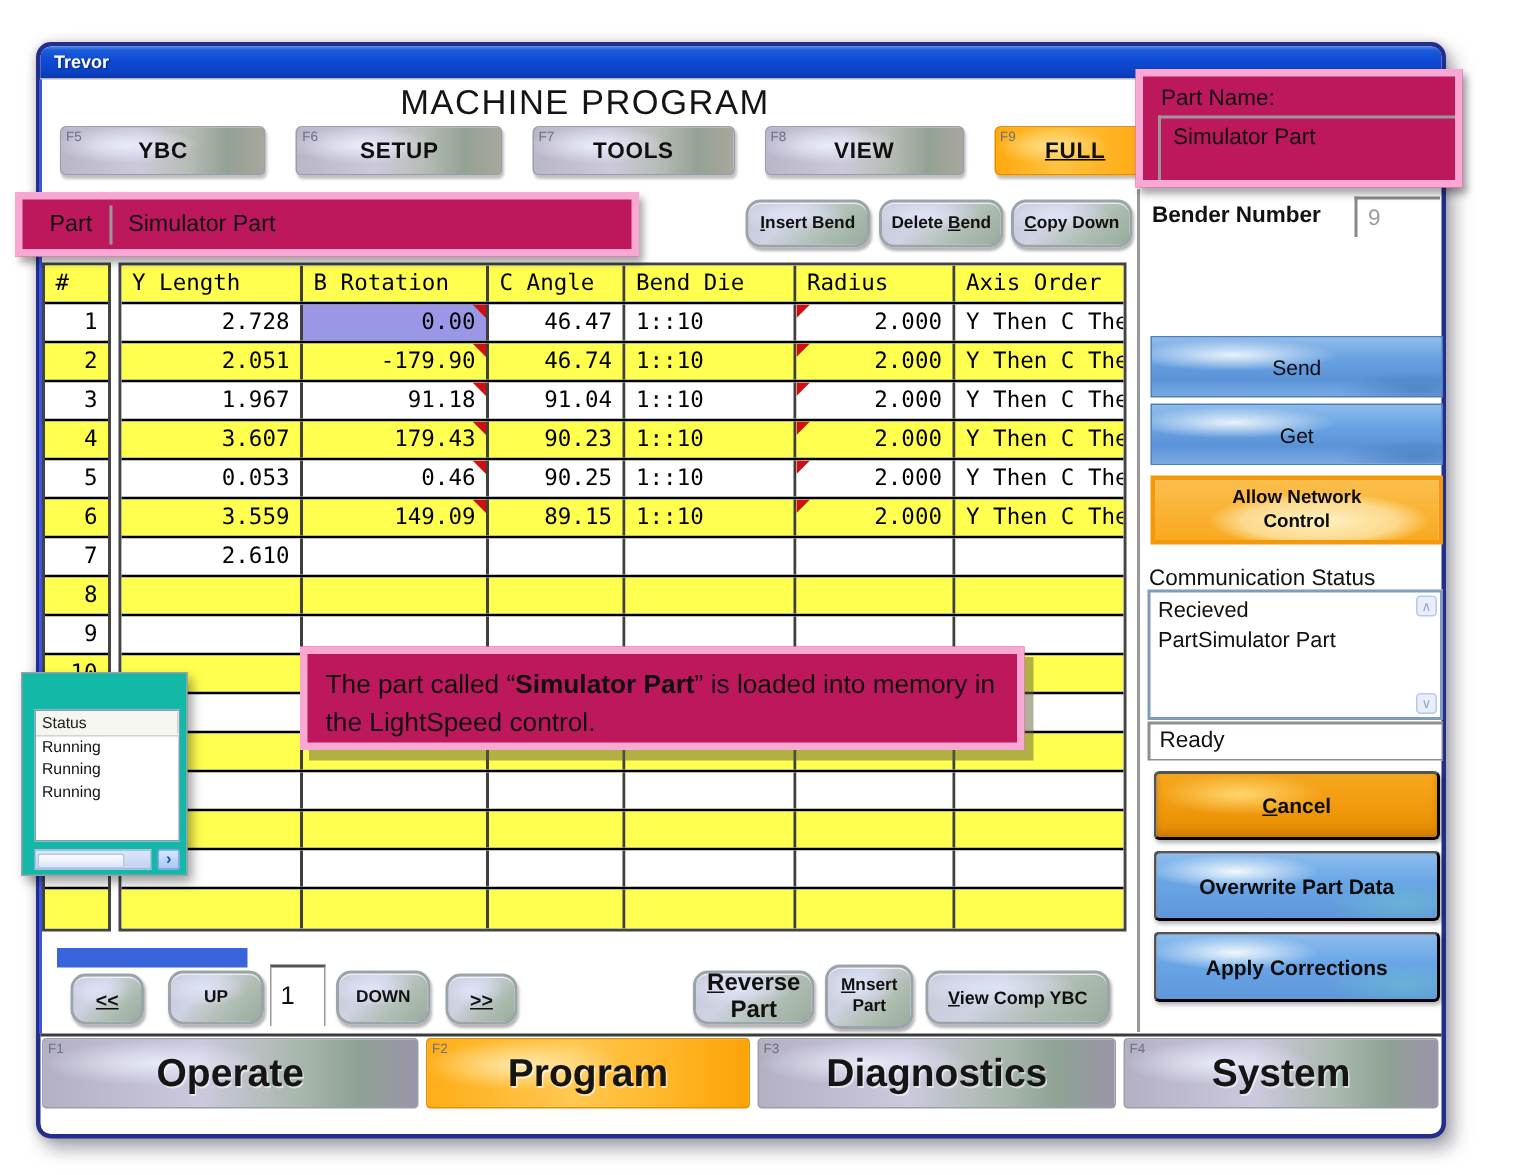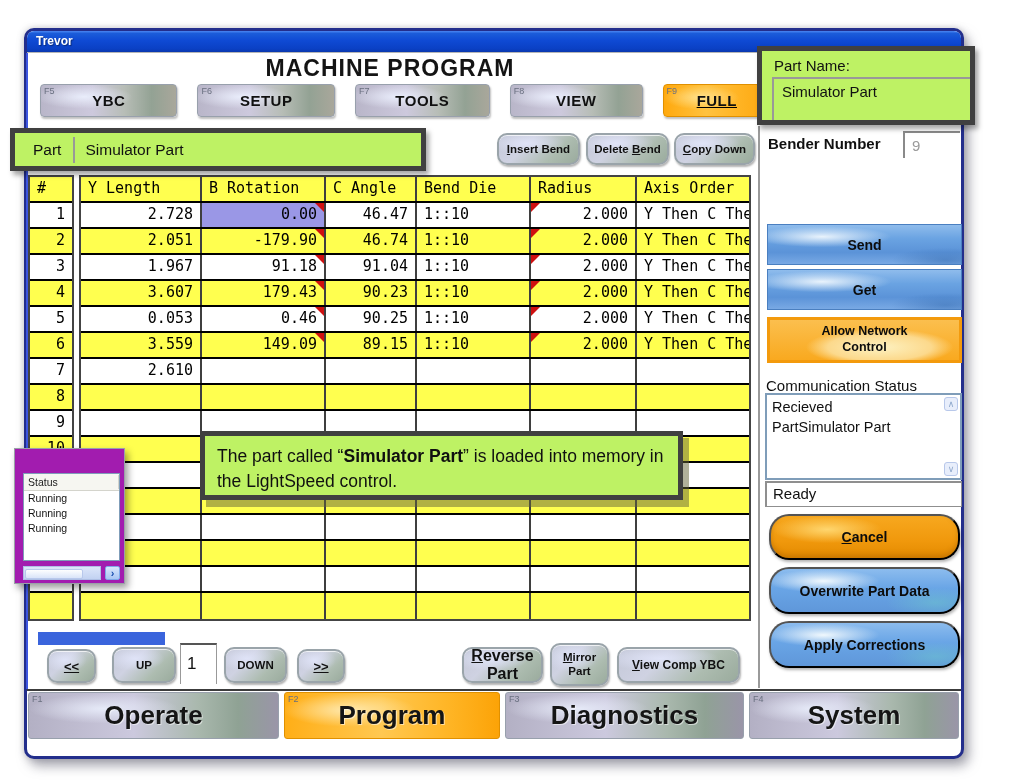--- a/index.html
+++ b/index.html
@@ -13,21 +13,21 @@
     box-shadow:5px 7px 12px rgba(110,110,125,.6), 0 0 6px rgba(150,150,160,.5); }
   .titlebar { left:27px; top:31px; width:934px; height:21px; border-radius:7px 7px 0 0;
     background:linear-gradient(180deg,#4a86f2 0%,#1b5cd9 12%,#0f4ad4 45%,#0a40c4 85%,#0a38ae 100%);
     color:#fff; font-size:12px; font-weight:bold; line-height:21px; padding-left:9px;
     text-shadow:1px 1px 1px rgba(0,0,0,.4); }
   .content-topline { left:27px; top:52px; width:934px; height:1px; background:#b6b6b6; }
   .left-blue-line { left:26px; top:53px; width:2px; height:636px; background:#3d55e0; }
   .panel-divider { left:758px; top:126px; width:2px; height:562px; background:#9a9a9a; }
 
   .app-title { left:60px; top:55px; width:660px; text-align:center; font-size:23px;
-    letter-spacing:1px; color:#141414;font-weight:bold; }
+    letter-spacing:1px; color:#141414; }
 
   
   .toptabs { left:40px; top:84px; width:731px; display:flex; gap:20px; }
   .ttab { position:relative; height:33px; border-radius:4px; border:1px solid #98a0ac;
     background:
       radial-gradient(ellipse 55% 60% at 32% 38%, #e9edfb 0%, rgba(233,237,251,0) 65%),
       linear-gradient(90deg,#b9b6c9 0%,#cdc9dd 38%,#b7bdb6 62%,#93a294 82%,#a9a79b 100%);
     box-shadow:1px 2px 2px rgba(0,0,0,.25); }
   .ttab:nth-of-type(1){width:151px}.ttab:nth-of-type(2){width:151px}
   .ttab:nth-of-type(3){width:148px}.ttab:nth-of-type(4){width:146px}
@@ -64,21 +64,21 @@
     box-shadow:inset 0 1px 0 rgba(255,255,255,.7), 1px 2px 2px rgba(0,0,0,.3);
     font-weight:bold; font-size:11.5px; color:#111; text-align:center;
     display:flex; align-items:center; justify-content:center; }
   u { text-decoration:underline; }
 
   .b-insert { left:497px; top:133px; width:83px; height:32px; }
   .b-delete { left:586px; top:133px; width:83px; height:32px; }
   .b-copy   { left:674px; top:133px; width:81px; height:32px; }
 
   
-  .redbox { position:absolute; border:5px solid #404040; background:#bef264; z-index:8;
+  .redbox { position:absolute; border:5px solid #f9a8d4; background:#be185d; z-index:8;
     box-shadow:3px 4px 5px rgba(0,0,0,.35); }
   .red-partname { left:757px; top:46px; width:218px; height:79px; display:flex; flex-direction:column; }
   .pn-label { font-size:15px; padding:6px 0 3px 12px; color:#111; }
   .pn-field { margin-left:10px; border-top:2px solid #999; border-left:2px solid #999;
     flex:1; font-size:15px; padding:4px 0 0 8px; color:#111; }
   .red-partrow { left:10px; top:128px; width:416px; height:43px; display:flex; align-items:center; }
   .pr-label { margin-left:18px; font-size:15.5px; color:#111; }
   .pr-divider { margin-left:12px; width:2px; height:26px; background:#999; }
   .pr-value { margin-left:10px; font-size:15.5px; color:#111; }
   .red-note { left:200px; top:431px; width:483px; height:69px; padding:8px 12px;
@@ -106,21 +106,21 @@
   .main-col .tc:nth-child(5){width:106px; text-align:right;}
   .main-col .tc:nth-child(6){flex:1; text-align:left;}
   .main-col .hdr .tc { text-align:left; }
   .tc.sel { background:#9a97e6 !important; }
   .tc.mkR::after { content:""; position:absolute; top:0; right:0;
     border-top:9px solid #cf1010; border-left:9px solid transparent; }
   .tc.mkL::before { content:""; position:absolute; top:0; left:0;
     border-top:9px solid #cf1010; border-right:9px solid transparent; }
 
   
-  .taskwin { left:14px; top:448px; width:111px; height:136px; background:#a21caf;
+  .taskwin { left:14px; top:448px; width:111px; height:136px; background:#14b8a6;
     border:1px solid #9aa0a8; box-shadow:3px 4px 7px rgba(0,0,0,.38); z-index:6; overflow:hidden; }
   .tw-list { position:absolute; left:8px; top:24px; width:97px; height:88px;
     border:1px solid #7f9db9; background:#fff; }
   .tw-colhdr { height:17px; background:#f6f6f1; border-bottom:1px solid #d4d4cc;
     font-size:10.5px; color:#222; padding:2px 0 0 4px; position:relative; }
   .tw-colhdr::after { content:""; position:absolute; right:0; top:1px; bottom:1px;
     width:1px; background:#d4d4cc; }
   .tw-item { font-size:10.5px; color:#111; padding-left:4px; line-height:15px; }
   .tw-hscroll { position:absolute; left:8px; top:116px; width:97px; height:16px; }
   .tw-track { position:absolute; left:0; top:1px; width:78px; height:14px;
@@ -137,21 +137,21 @@
   .tw-partial { position:absolute; left:-8px; top:140px; width:16px; height:22px;
     border:1px solid #1a3a8c; border-radius:3px; background:#f2f1ea; }
 
   
   .bender-label { left:768px; top:135px; font-size:15px; font-weight:bold; color:#111; }
   .bender-value { left:903px; top:131px; width:57px; height:27px;
     border-top:2px solid #8a8a8a; border-left:2px solid #8a8a8a;
     color:#9a9a9a; font-size:15px; padding:4px 0 0 7px; }
 
   .bluebtn { position:absolute; border:1px solid #4a7fc0; color:#0c0c0c;
-    font-weight:bold; font-size:14px; display:flex; align-items:center; justify-content:center;
+    font-weight:normal; font-size:14px; display:flex; align-items:center; justify-content:center;
     background:
       radial-gradient(ellipse 60% 45% at 28% 30%, #e9f3fc 0%, rgba(233,243,252,0) 60%),
       radial-gradient(ellipse 40% 45% at 92% 90%, rgba(45,100,170,.45) 0%, rgba(45,100,170,0) 70%),
       linear-gradient(180deg,#8fbcec 0%,#6aa3e2 35%,#5b93d8 70%,#79a9e4 100%); }
   .b-send { left:767px; top:224px; width:195px; height:41px; }
   .b-get  { left:767px; top:269px; width:195px; height:41px; }
   .b-anc  { left:767px; top:317px; width:195px; height:46px; border:3px solid #f39a0c;
     font-size:12.5px; line-height:1.25; flex-direction:column; font-weight:bold;
     background:
       radial-gradient(ellipse 50% 60% at 58% 68%, #fdf2c2 0%, #fcd98c 55%, rgba(252,217,140,0) 78%),
@@ -164,21 +164,21 @@
   .comm-line { line-height:20px; white-space:nowrap; }
   .sarrow { position:absolute; right:2px; width:14px; height:14px;
     background:#e8eefb; border:1px solid #b8c8ea; border-radius:3px;
     color:#8fa8cc; font-size:9px; line-height:12px; text-align:center; }
   .sarrow.up { top:2px; } .sarrow.dn { bottom:2px; }
 
   .ready-box { left:765px; top:481px; width:197px; height:26px; background:#fff;
     border:2px solid #8f8f8f; border-bottom-width:1px; border-right-width:1px;
     font-size:15px; color:#111; padding:2px 0 0 6px; }
 
-  .rndbtn { position:absolute; border-radius:20px; font-weight:bold; font-size:14px; color:#0c0c0c;
+  .rndbtn { position:absolute; border-radius:4px; font-weight:bold; font-size:14px; color:#0c0c0c;
     display:flex; align-items:center; justify-content:center;
     box-shadow:1px 2px 3px rgba(0,0,0,.3); }
   .b-cancel { left:769px; top:514px; width:191px; height:46px;
     background:
       radial-gradient(ellipse 45% 50% at 30% 32%, #ffd66e 0%, rgba(255,214,110,0) 65%),
       linear-gradient(180deg,#f7a81f 0%,#f0980c 60%,#e38a00 100%);
     box-shadow:inset 0 -3px 5px rgba(160,90,0,.4), 1px 2px 3px rgba(0,0,0,.3); }
   .b-overwrite { left:769px; top:567px; width:191px; height:47px; }
   .b-apply { left:769px; top:621px; width:191px; height:47px; }
   .bluernd {
@@ -515,21 +515,21 @@
 <button class="pill b-up">UP</button>
 <div class="abs numbox">1</div>
 <button class="pill b-down">DOWN</button>
 <button class="pill b-next">
     <span class="lbl">&gt;&gt;</span>
   </button>
 <button class="pill b-reverse">
   <span><u>R</u><span>everse Part</span></span>
 </button>
 <button class="pill b-mirror">
-  <span><u>M</u><span>irror</span></span>
+  <span><u>M</u><span>nsert</span></span>
   <span>Part</span>
 </button>
 <button class="pill b-viewcomp">
   <span><u>V</u><span>iew Comp YBC</span></span>
 </button>
 
 <div class="abs bbar-line"></div>
 <div class="abs btabs">
 
 <div class="btab">

